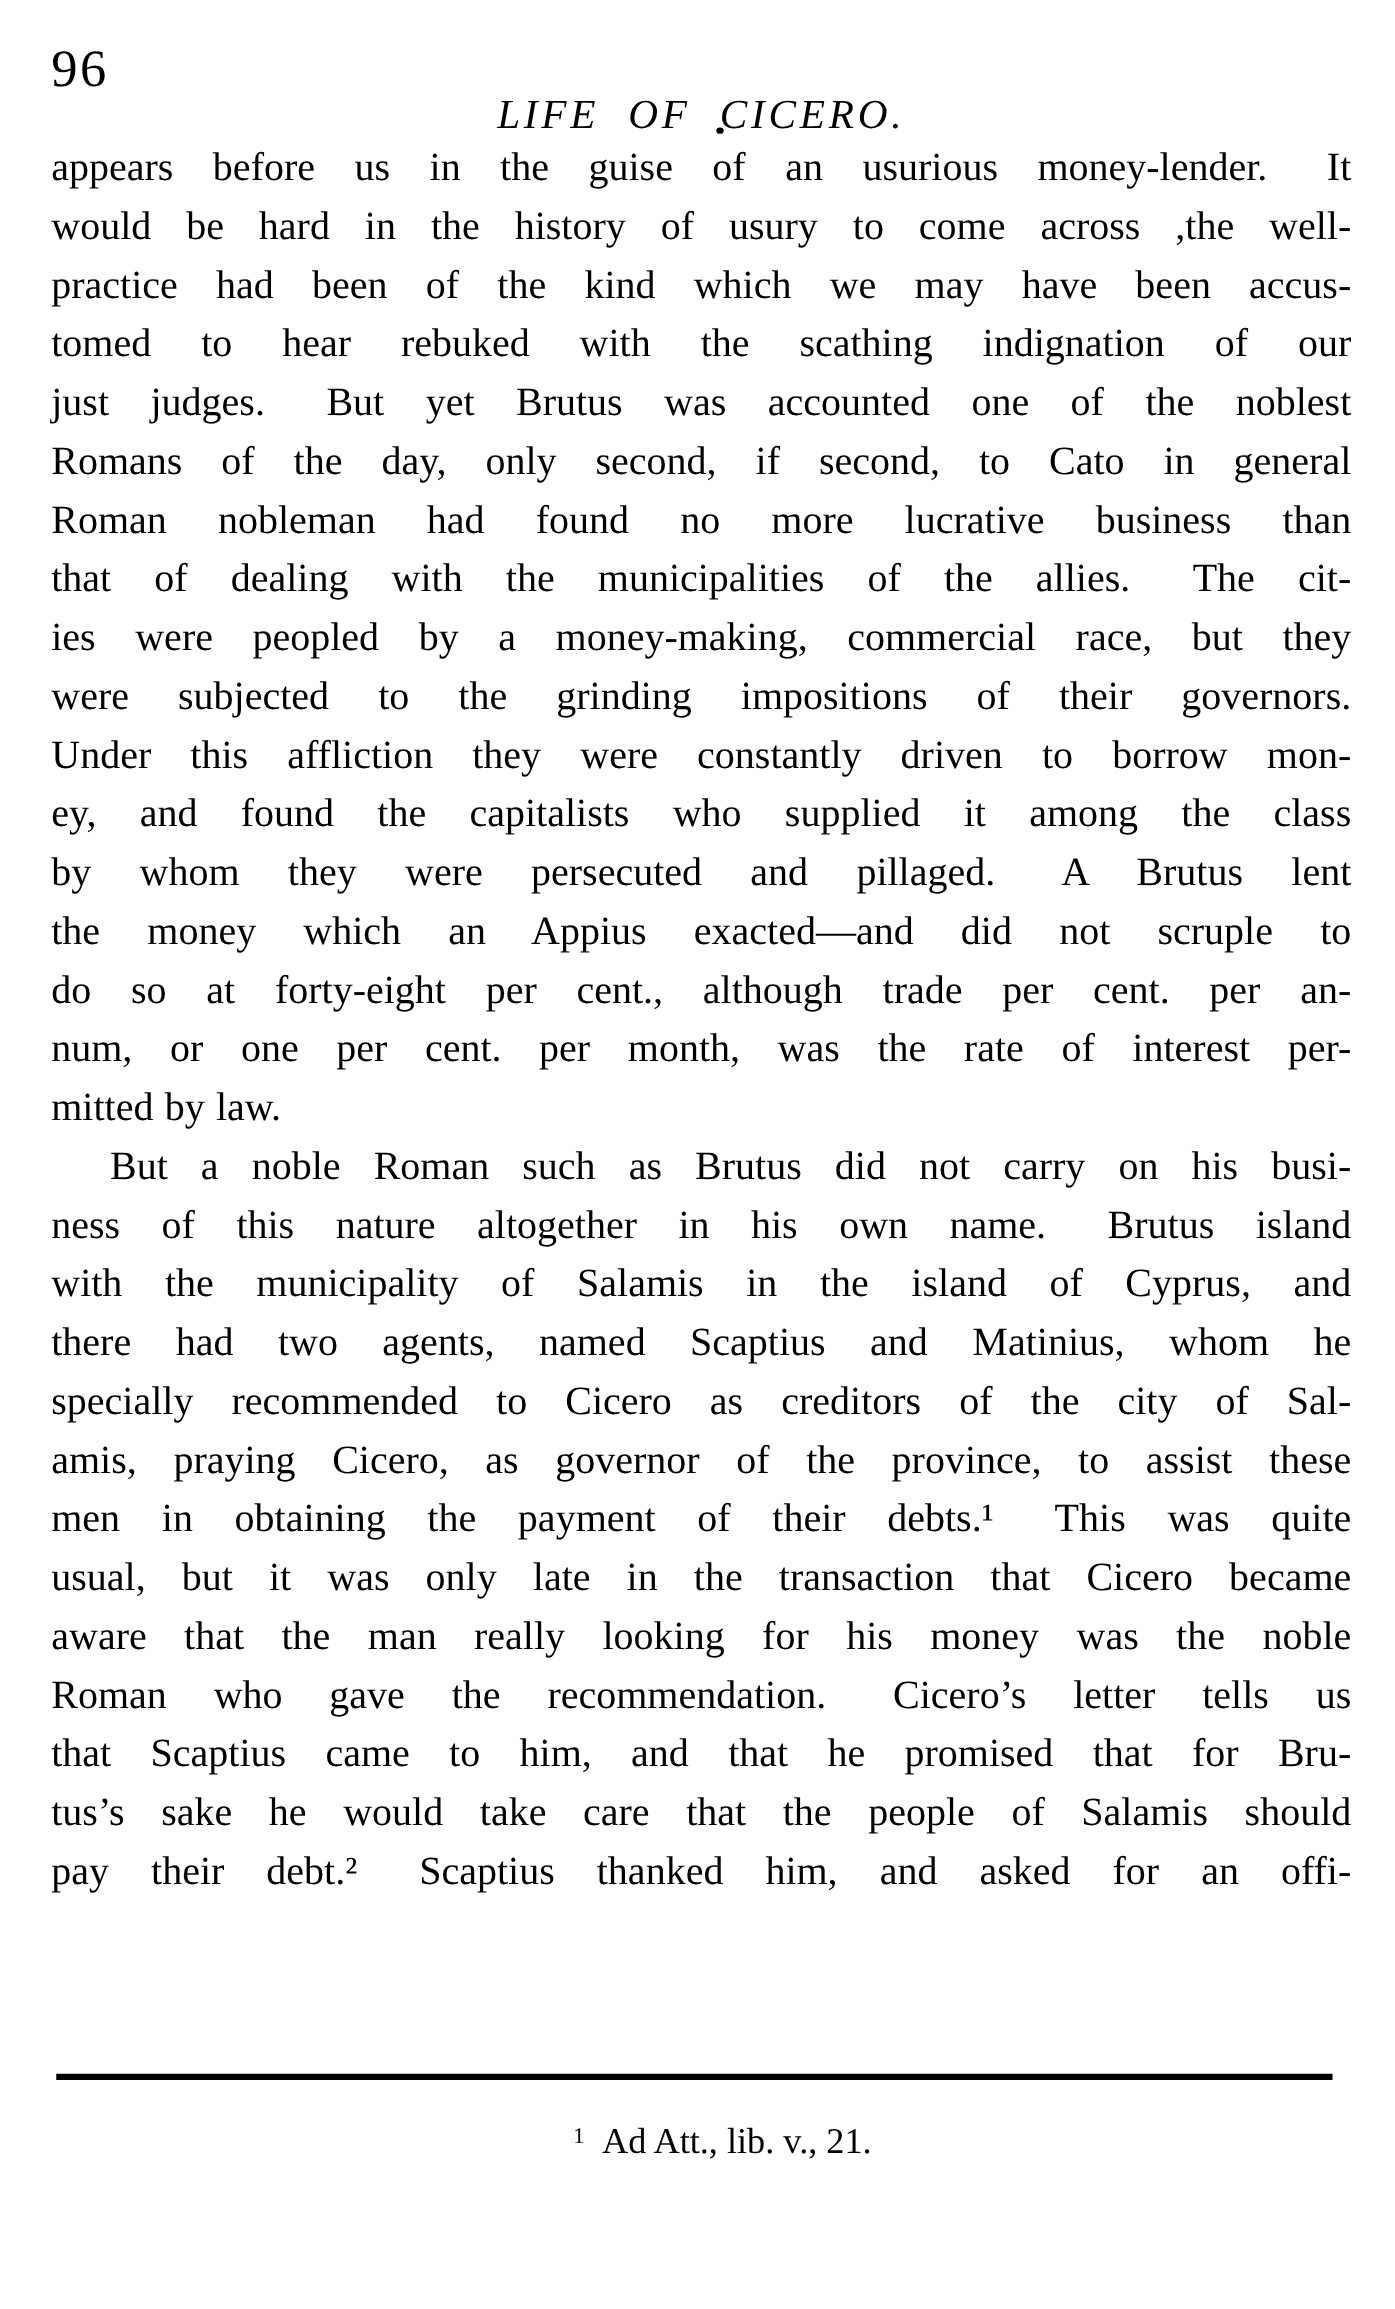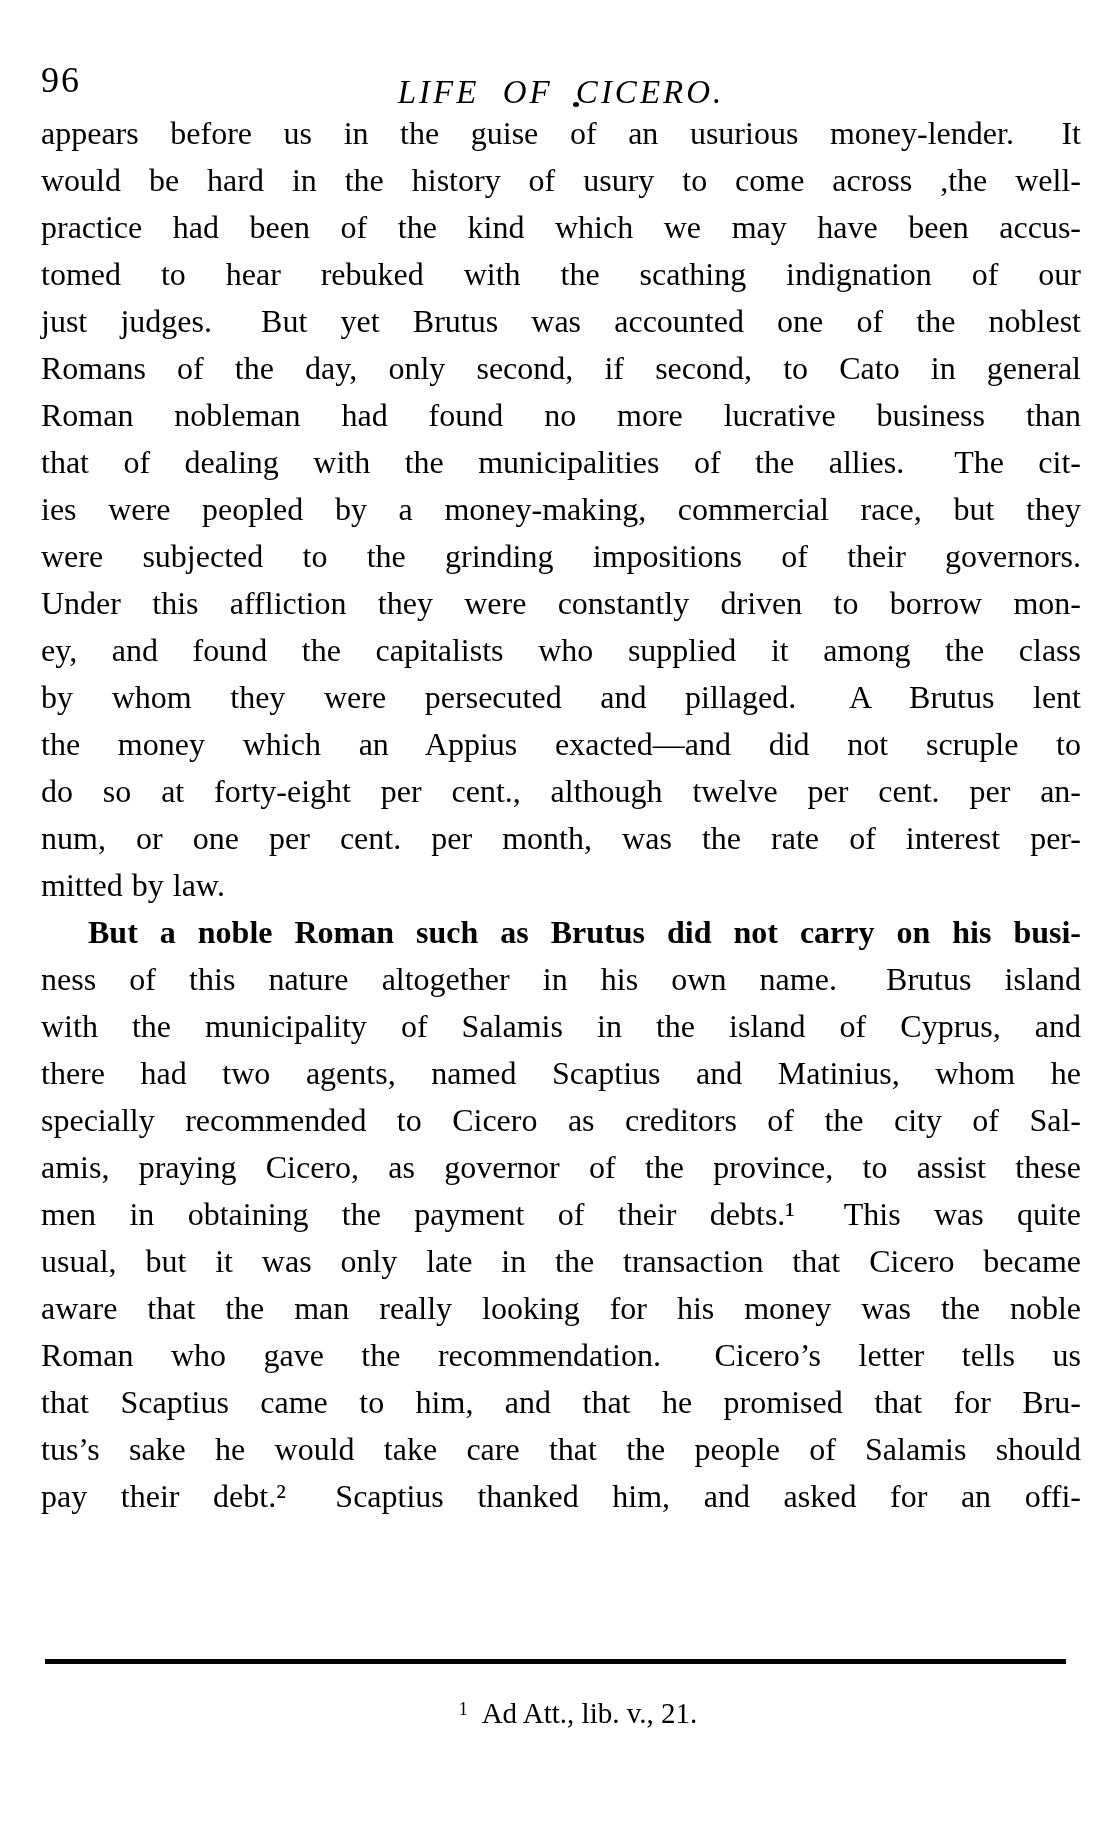--- a/index.html
+++ b/index.html
@@ -9,22 +9,22 @@
     width: 1116px;
     height: 1847px;
     background: #ffffff;
     color: #000000;
     font-family: "Liberation Serif", serif;
     overflow: hidden;
   }
   .page-number {
     position: absolute;
     left: 41px;
-    top: 60px;
-    font-size: 36px;
+    top: 36px;
+    font-size: 42px;
     line-height: 40px;
     letter-spacing: 2px;
   }
   .running-header {
     position: absolute;
     left: 41px;
     top: 46px;
     width: 1040px;
     text-align: center;
     font-style: italic;
@@ -54,21 +54,21 @@
   }
   .ln {
     text-align: justify;
     text-align-last: justify;
     text-justify: inter-word;
   }
   .ln.left {
     text-align: center;
     text-align-last: left;
   }
-  .ln.indent { text-indent: 47px; font-weight: bold; }
+  .ln.indent { text-indent: 47px; }
   .footnote-rule {
     position: absolute;
     left: 45px;
     top: 1659px;
     width: 1021px;
     height: 5px;
     background: #000;
   }
   .footnotes {
     position: absolute;
@@ -105,21 +105,21 @@
       <div class="ln">just judges.  But yet Brutus was accounted one of the noblest</div>
       <div class="ln">Romans of the day, only second, if second, to Cato in general</div>
       <div class="ln">Roman nobleman had found no more lucrative business than</div>
       <div class="ln">that of dealing with the municipalities of the allies.  The cit-</div>
       <div class="ln">ies were peopled by a money-making, commercial race, but they</div>
       <div class="ln">were subjected to the grinding impositions of their governors.</div>
       <div class="ln">Under this affliction they were constantly driven to borrow mon-</div>
       <div class="ln">ey, and found the capitalists who supplied it among the class</div>
       <div class="ln">by whom they were persecuted and pillaged.  A Brutus lent</div>
       <div class="ln">the money which an Appius exacted—and did not scruple to</div>
-      <div class="ln">do so at forty-eight per cent., although twelve per cent. per an-</div>
+      <div class="ln">do so at forty-eight per cent., although trade per cent. per an-</div>
       <div class="ln">num, or one per cent. per month, was the rate of interest per-</div>
       <div class="ln left">mitted by law.</div>
       <div class="ln indent">But a noble Roman such as Brutus did not carry on his busi-</div>
       <div class="ln">ness of this nature altogether in his own name.  Brutus island</div>
       <div class="ln">with the municipality of Salamis in the island of Cyprus, and</div>
       <div class="ln">there had two agents, named Scaptius and Matinius, whom he</div>
       <div class="ln">specially recommended to Cicero as creditors of the city of Sal-</div>
       <div class="ln">amis, praying Cicero, as governor of the province, to assist these</div>
       <div class="ln">men in obtaining the payment of their debts.¹  This was quite</div>
       <div class="ln">usual, but it was only late in the transaction that Cicero became</div>

